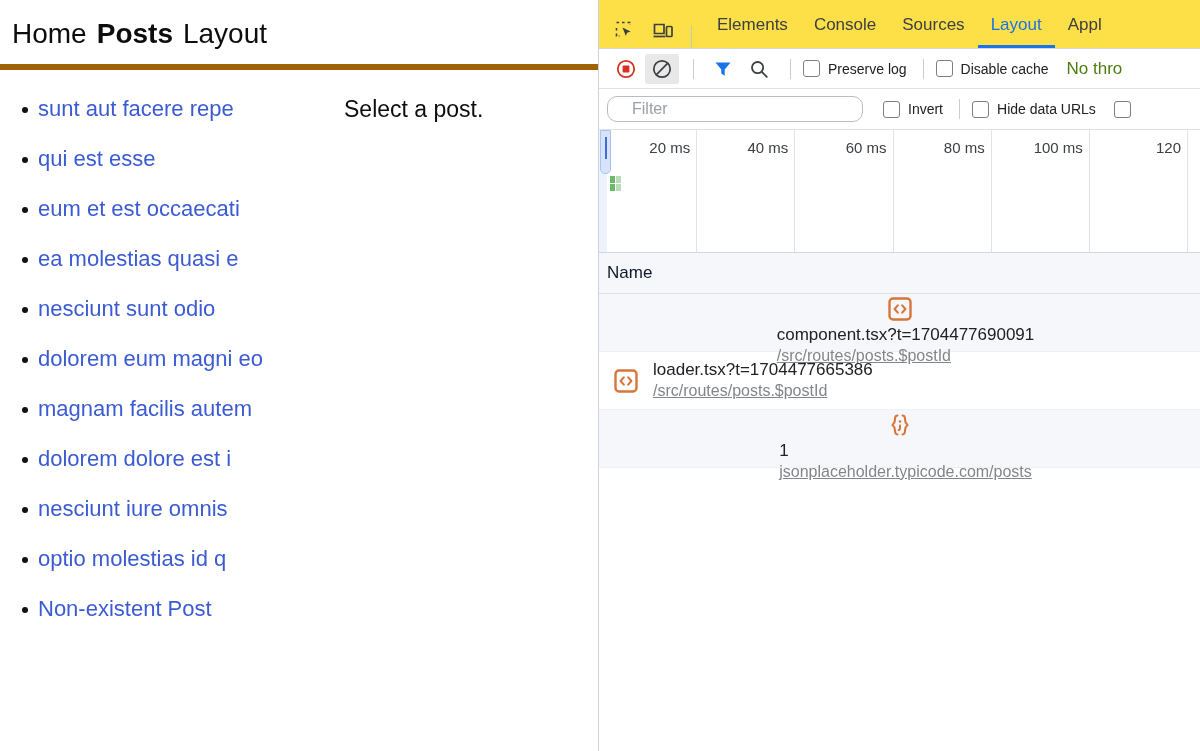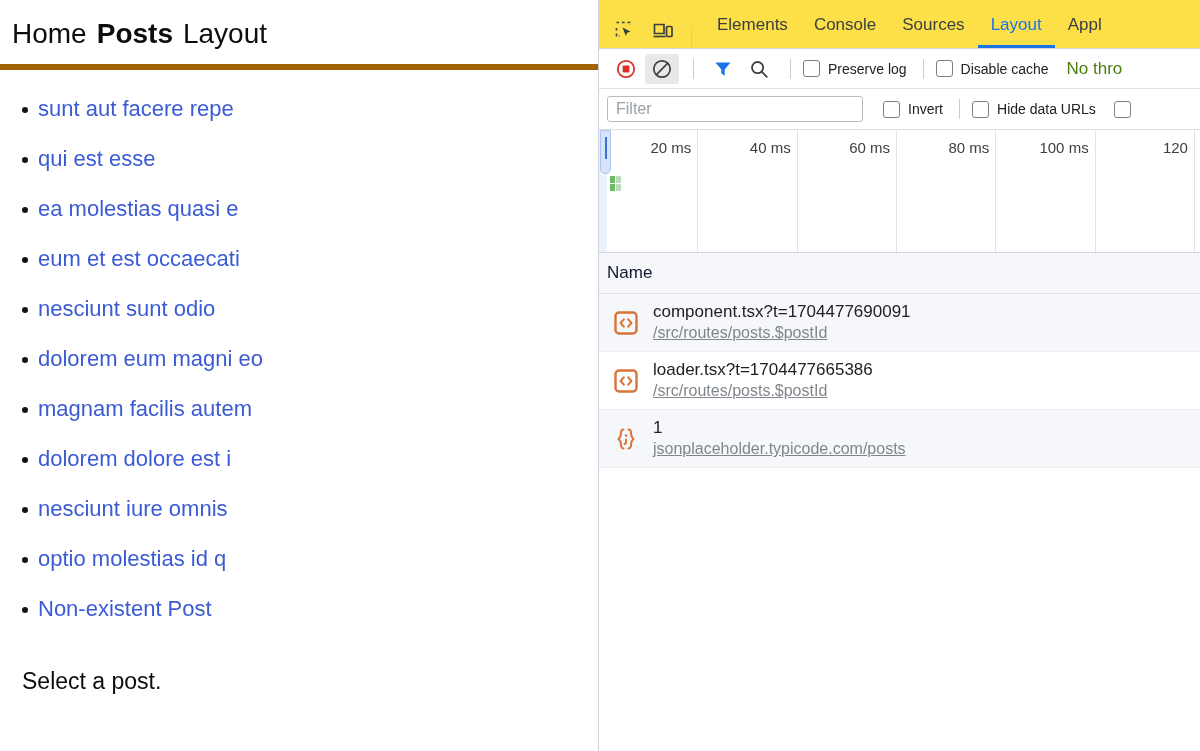--- a/index.html
+++ b/index.html
@@ -27,21 +27,21 @@
     color: #0d0d0d;
     white-space: nowrap;
   }
   .page-nav a {
     color: #0d0d0d;
     text-decoration: none;
     margin-right: 10px;
   }
   .page-nav a.active { font-weight: bold; }
 
-  .page-body { display: flex; flex-direction: column; }
+  .page-body { display: flex; }
   .post-list {
     list-style: none;
     margin: 0;
     padding: 22px 0 0 0;
     width: 322px;
     box-sizing: border-box;
   }
   .post-list li {
     position: relative;
     padding: 0 0 0 38px;
@@ -163,43 +163,43 @@
     background: #ffffff;
     border-bottom: 1px solid #e0e2e6;
     display: flex;
     align-items: center;
     padding-left: 8px;
     white-space: nowrap;
   }
   .filter-input {
     width: 256px; height: 26px;
     border: 1px solid #b9bcc2;
-    border-radius: 3px;
+    border-radius: 10px;
     background: #fff;
     font-size: 16px;
     color: #8a8d91;
-    padding: 0 8px;
+    padding: 0 24px;
     box-sizing: border-box;
     font-family: "Liberation Sans", sans-serif;
     outline: none;
     margin-right: 20px;
   }
   .filter-input::placeholder { color: #9aa0a6; }
 
   
   .dt-overview {
     height: 122px; min-height: 122px;
     background: #ffffff;
     border-bottom: 1px solid #d3d6db;
     position: relative;
     overflow: hidden;
   }
   .ov-ruler {
     position: absolute;
-    left: 0; right: 5px; top: 0;
+    left: 0; right: 12px; top: 0;
     height: 122px;
     display: flex;
   }
   .ov-cell {
     flex: 1 1 0;
     border-right: 1px solid #dfe3ea;
     box-sizing: border-box;
     position: relative;
   }
   .ov-cell:first-child { border-left: none; }
@@ -253,21 +253,21 @@
   }
   .dt-rows { flex: 1 1 auto; overflow: hidden; background: #ffffff; }
   .dt-row {
     height: 58px;
     display: flex;
     align-items: center;
     padding-left: 12px;
     box-sizing: border-box;
     border-bottom: 1px solid #eef0f4;
   }
-  .dt-row.alt { background: #f6f7fb; }
+  .dt-row.alt { background: #f6f7fb; flex-direction: column; }
   .row-icon {
     width: 30px; height: 30px;
     flex: 0 0 auto;
     margin-right: 12px;
     display: flex; align-items: center; justify-content: center;
   }
   .row-texts { display: flex; flex-direction: column; justify-content: center; line-height: 1.28; }
   .row-name { font-size: 17px; color: #202124; white-space: nowrap; }
   .row-sub { font-size: 16px; color: #80868b; white-space: nowrap; text-decoration: underline; }
 </style>
@@ -279,22 +279,22 @@
   <div class="page">
 
     <div class="page-nav">
       <a href="#">Home</a><a href="#" class="active">Posts</a><a href="#">Layout</a>
     </div>
 
     <div class="page-body">
       <ul class="post-list">
         <li><a href="#">sunt aut facere repe</a></li>
         <li><a href="#">qui est esse</a></li>
+        <li><a href="#">eum et est occaecati</a></li>
         <li><a href="#">ea molestias quasi e</a></li>
-        <li><a href="#">eum et est occaecati</a></li>
         <li><a href="#">nesciunt sunt odio</a></li>
         <li><a href="#">dolorem eum magni eo</a></li>
         <li><a href="#">magnam facilis autem</a></li>
         <li><a href="#">dolorem dolore est i</a></li>
         <li><a href="#">nesciunt iure omnis</a></li>
         <li><a href="#">optio molestias id q</a></li>
         <li><a href="#">Non-existent Post</a></li>
       </ul>
 
       <div class="post-detail">Select a post.</div>

